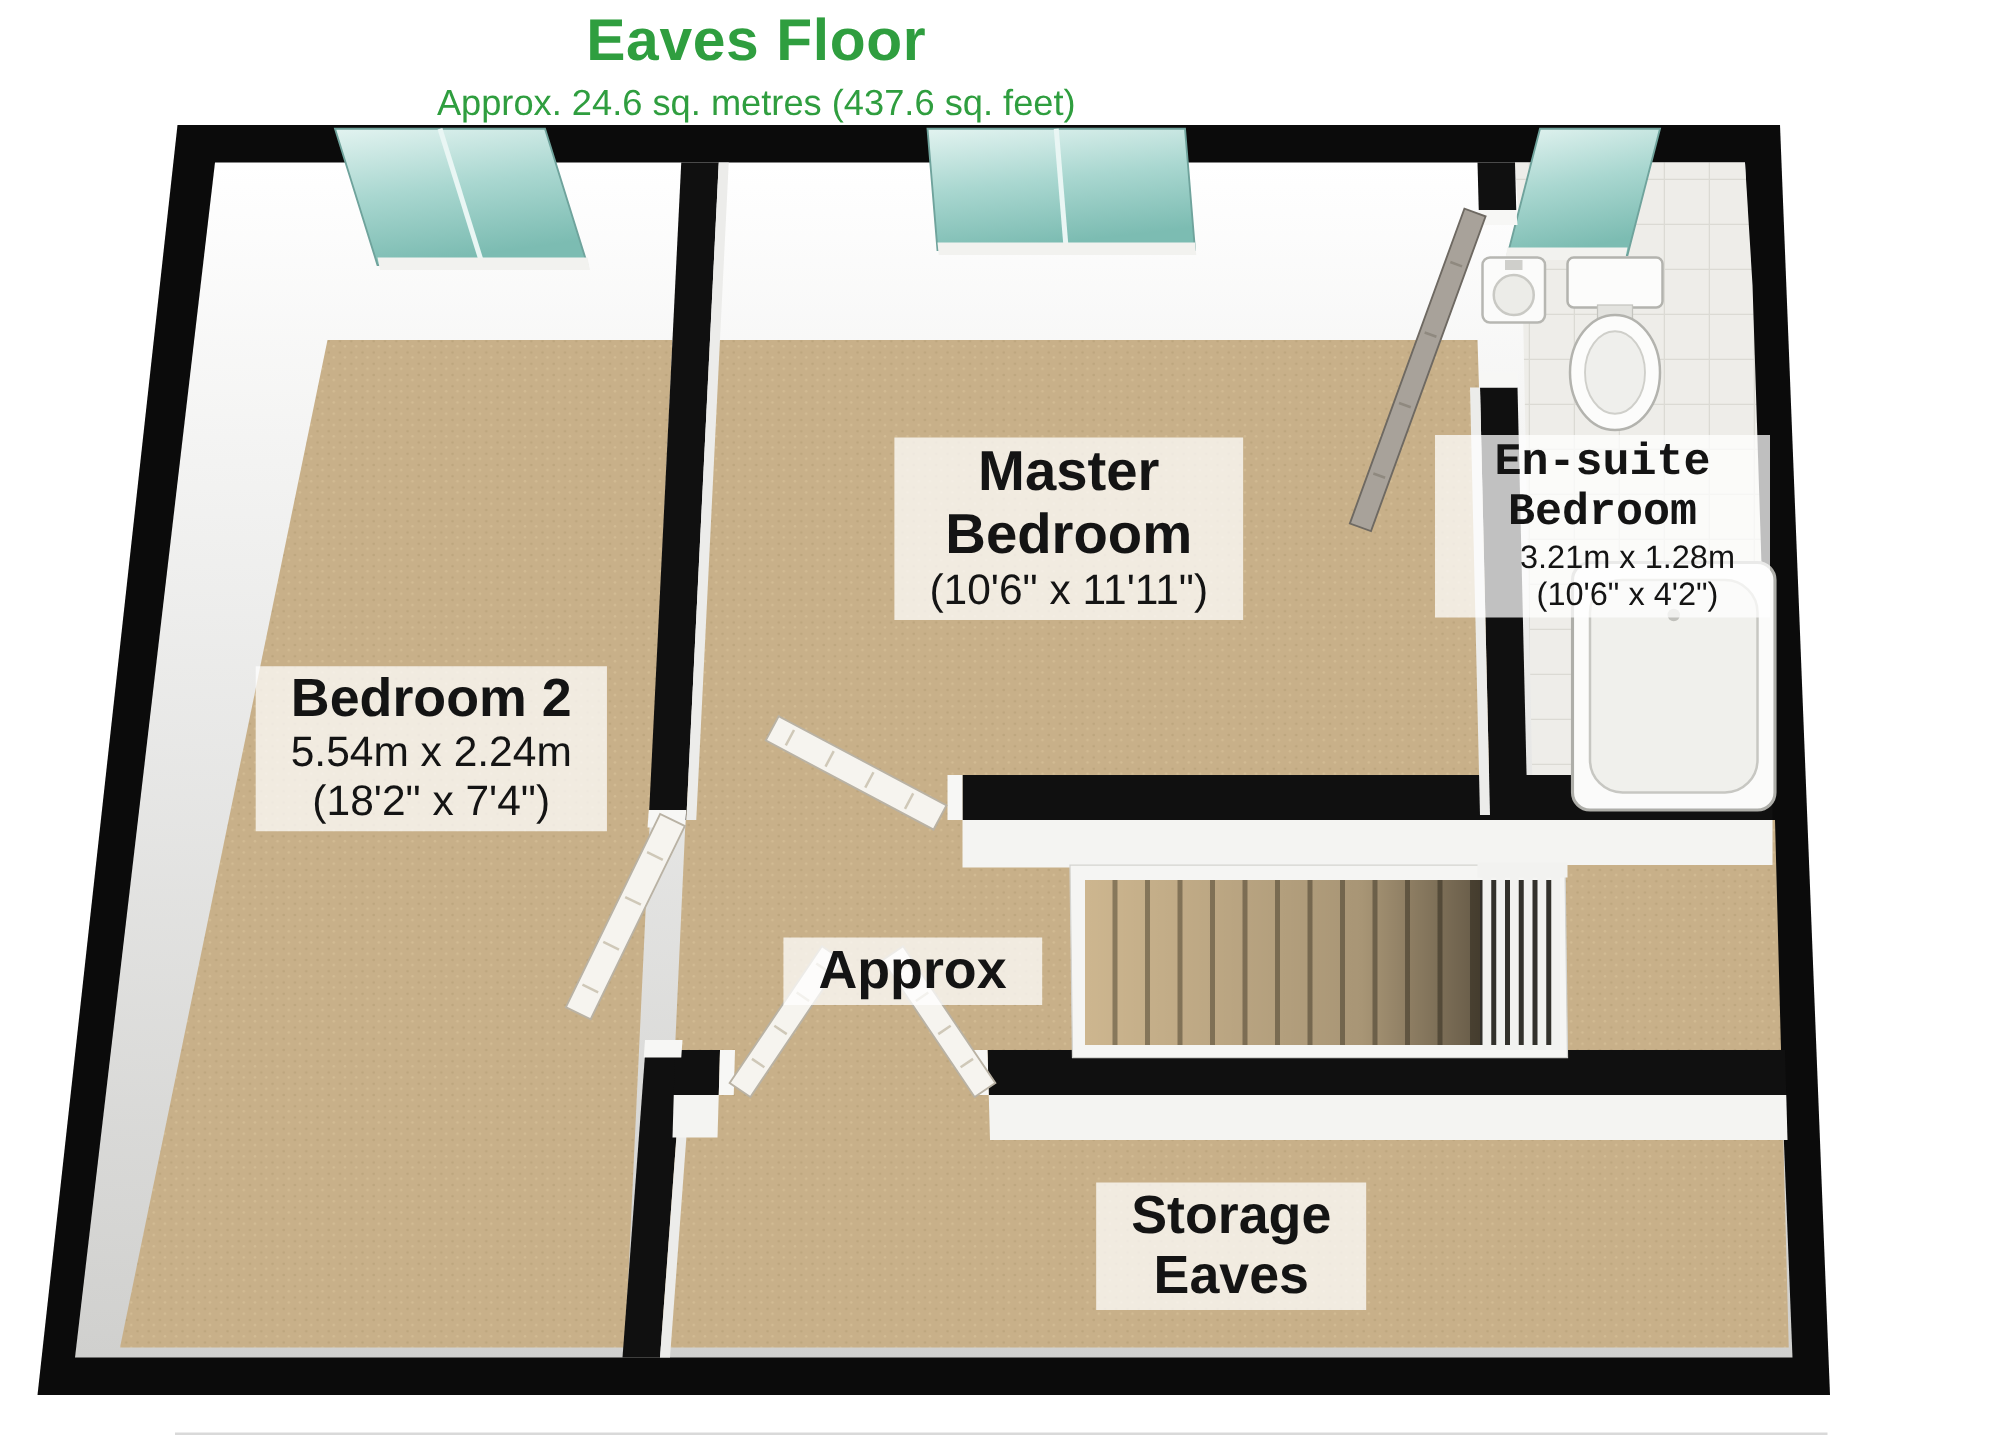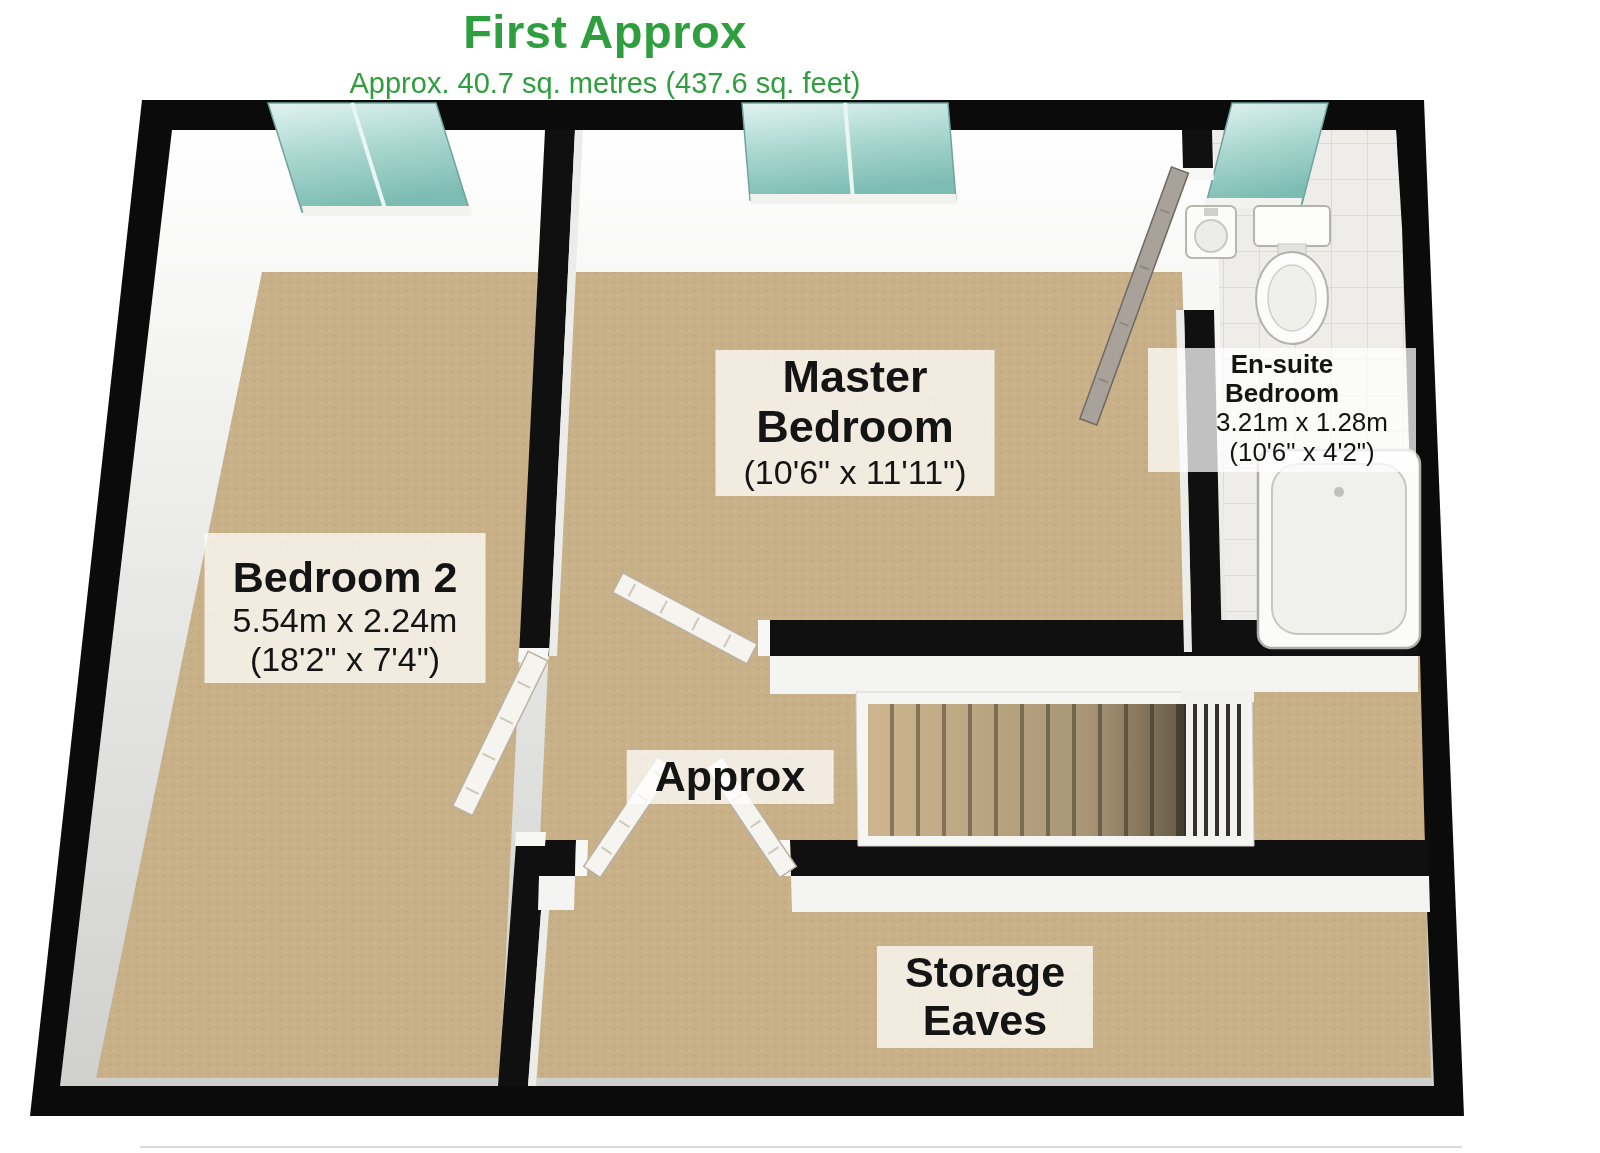--- a/index.html
+++ b/index.html
@@ -14,25 +14,25 @@
   .plan{position:absolute;left:0;top:0;width:1600px;height:1153px;}
   .plan svg{position:absolute;left:0;top:0;}
   .room-label{
     position:absolute;transform:translateX(-50%);
     background:rgba(255,255,255,0.74);
     text-align:center;color:#141414;padding:2px 28px 4px;z-index:4;
     white-space:nowrap;
   }
   .room-name{font-weight:bold;line-height:1.12;}
   .room-dim{line-height:1.15;}
-  .lbl-bedroom2 .room-name{font-size:43px;margin-top:18px;}
+  .lbl-bedroom2 .room-name{font-size:43px;}
   .lbl-bedroom2 .room-dim{font-size:34px;}
   .lbl-master .room-name{font-size:45px;}
   .lbl-master .room-dim{font-size:34px;}
-  .lbl-ensuite .room-name{font-size:26px;}
+  .lbl-ensuite .room-name{font-size:36px;font-family:Liberation Mono, monospace;}
   .lbl-ensuite .room-dim{font-size:26px;margin-left:40px;}
   .lbl-landing .room-name{font-size:43px;}
   .lbl-eaves .room-name{font-size:43px;}
   .footer-line{position:absolute;left:140px;top:1146px;width:1322px;height:2px;background:#d9d9d9;}
 </style>
 </head>
 <body>
 
 <div class="plan">
   <svg viewBox="0 0 1600 1153" width="1600" height="1153">
@@ -242,17 +242,17 @@
     <div class="room-name">Approx</div>
   </div>
 
   <div class="room-label lbl-eaves" style="left:985px;top:946px;">
     <div class="room-name">Storage</div>
     <div class="room-name">Eaves</div>
   </div>
 </div>
 
 <div class="header">
-  <h1 class="title">First Approx</h1>
-  <div class="subtitle">Approx. 40.7 sq. metres (437.6 sq. feet)</div>
+  <h1 class="title">Eaves Floor</h1>
+  <div class="subtitle">Approx. 24.6 sq. metres (437.6 sq. feet)</div>
 </div>
 
 <div class="footer-line"></div>
 
 </body></html>

